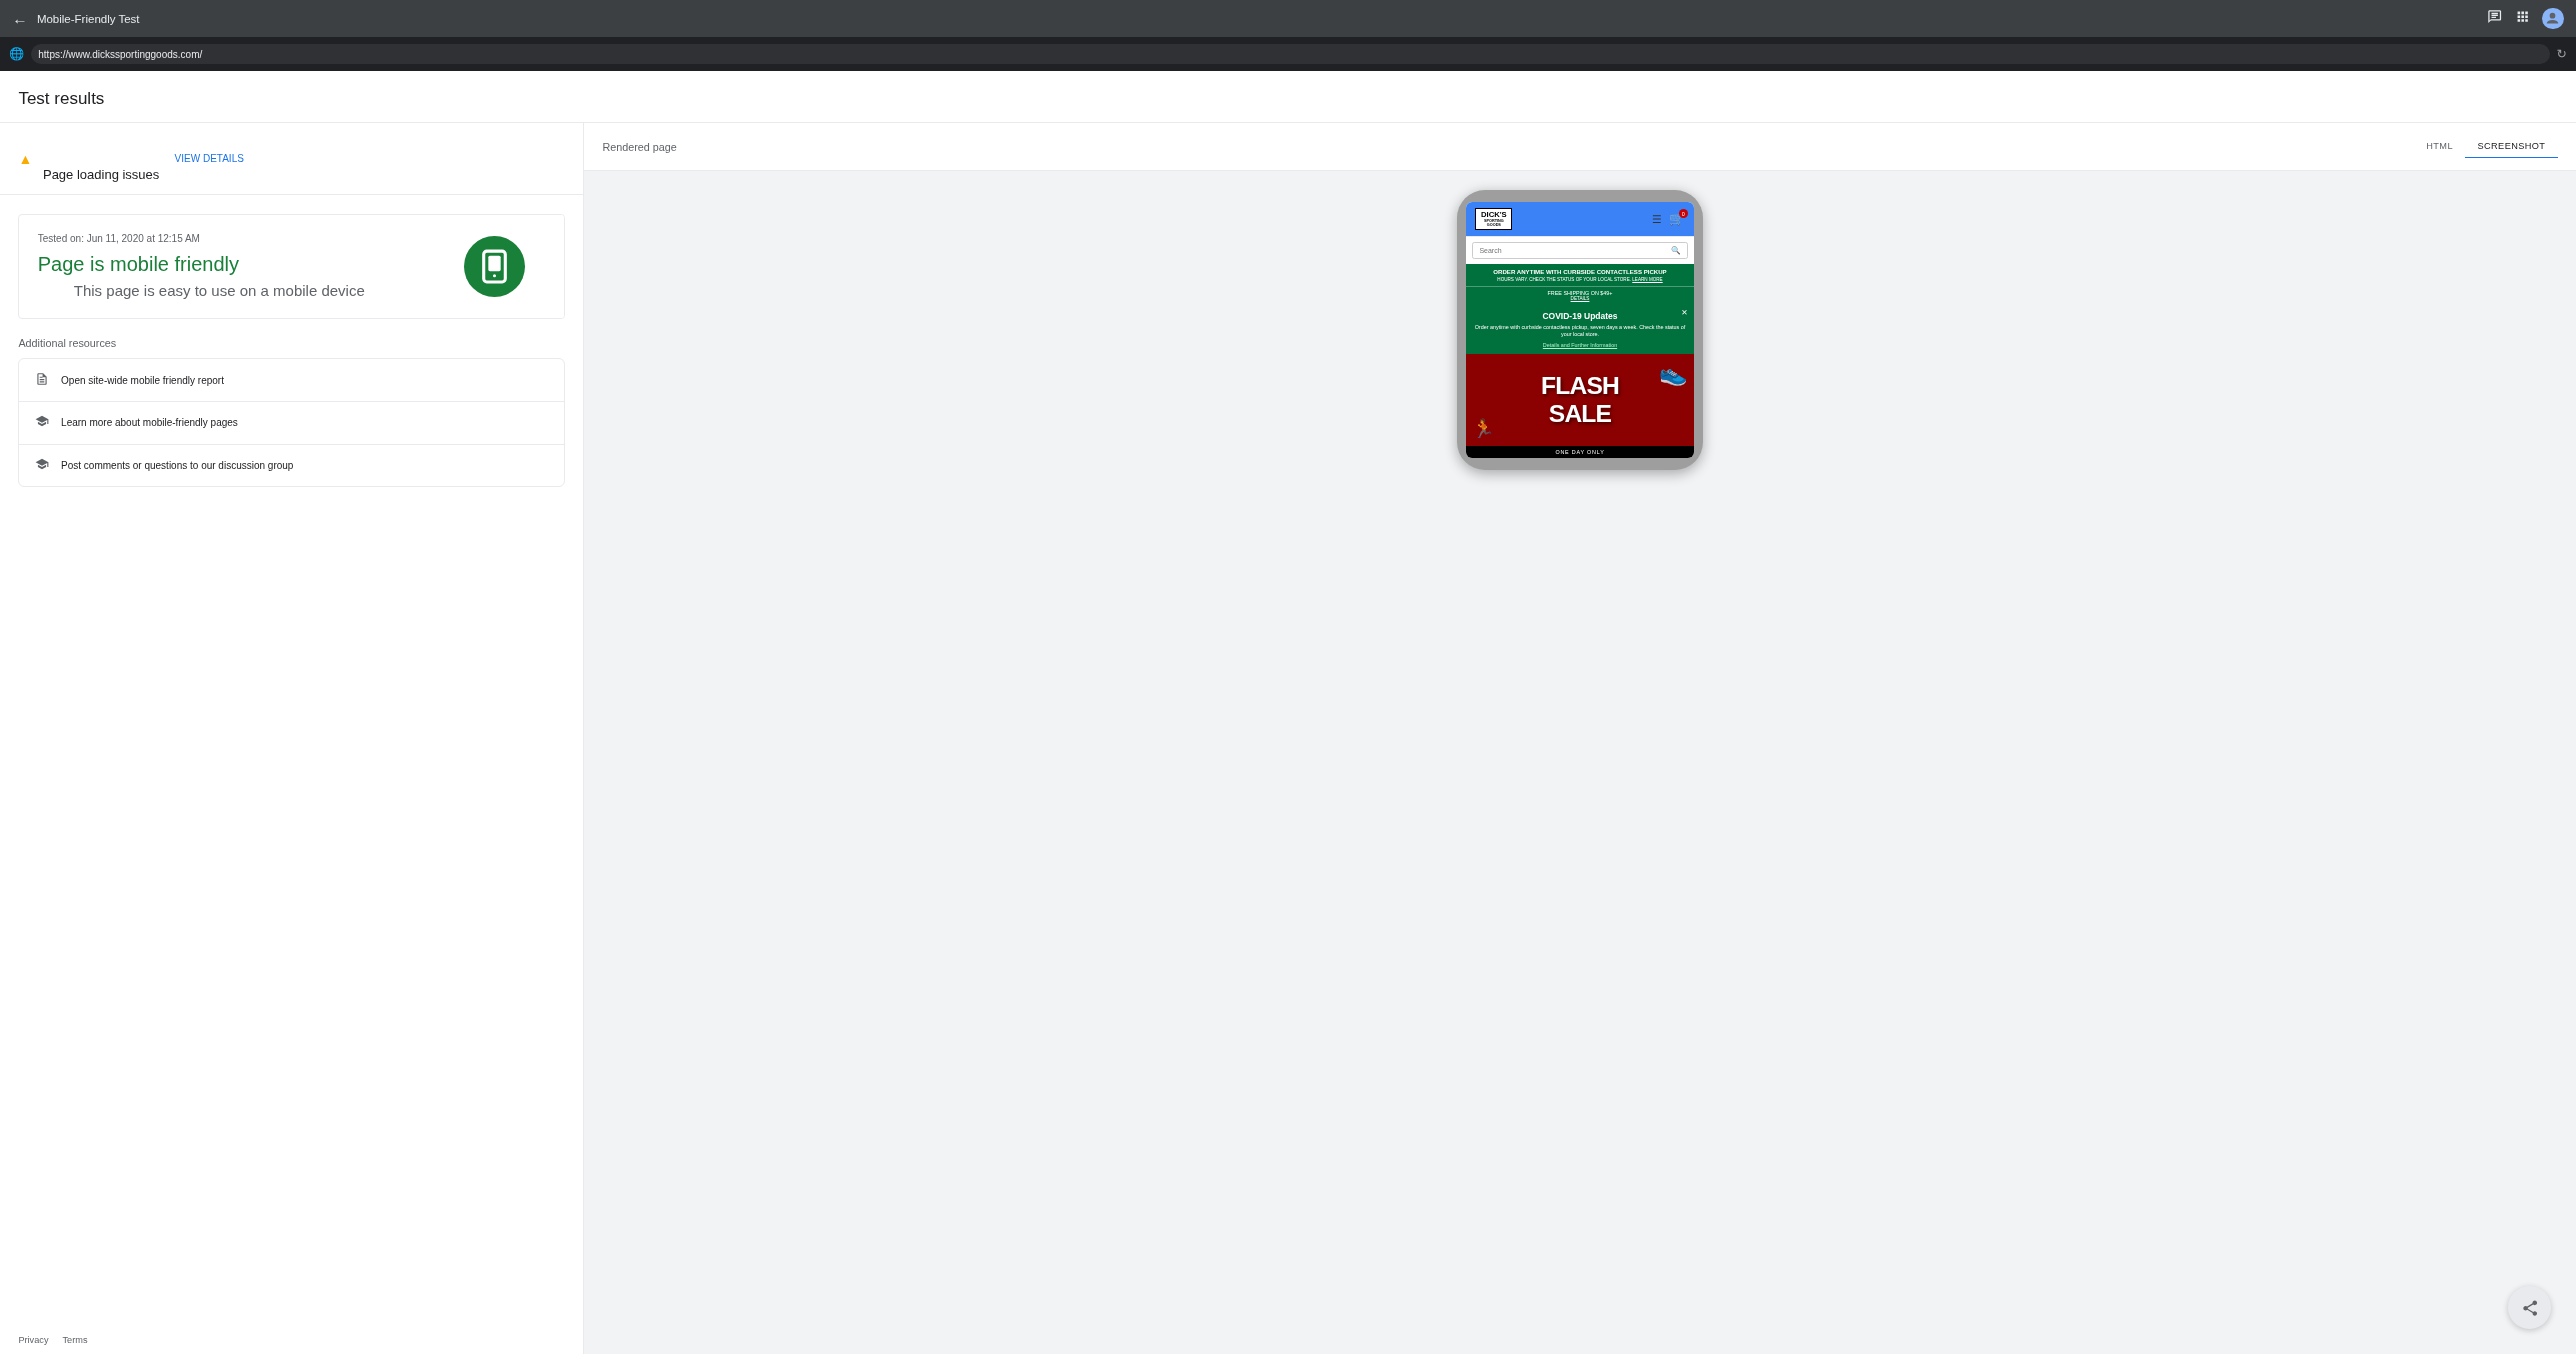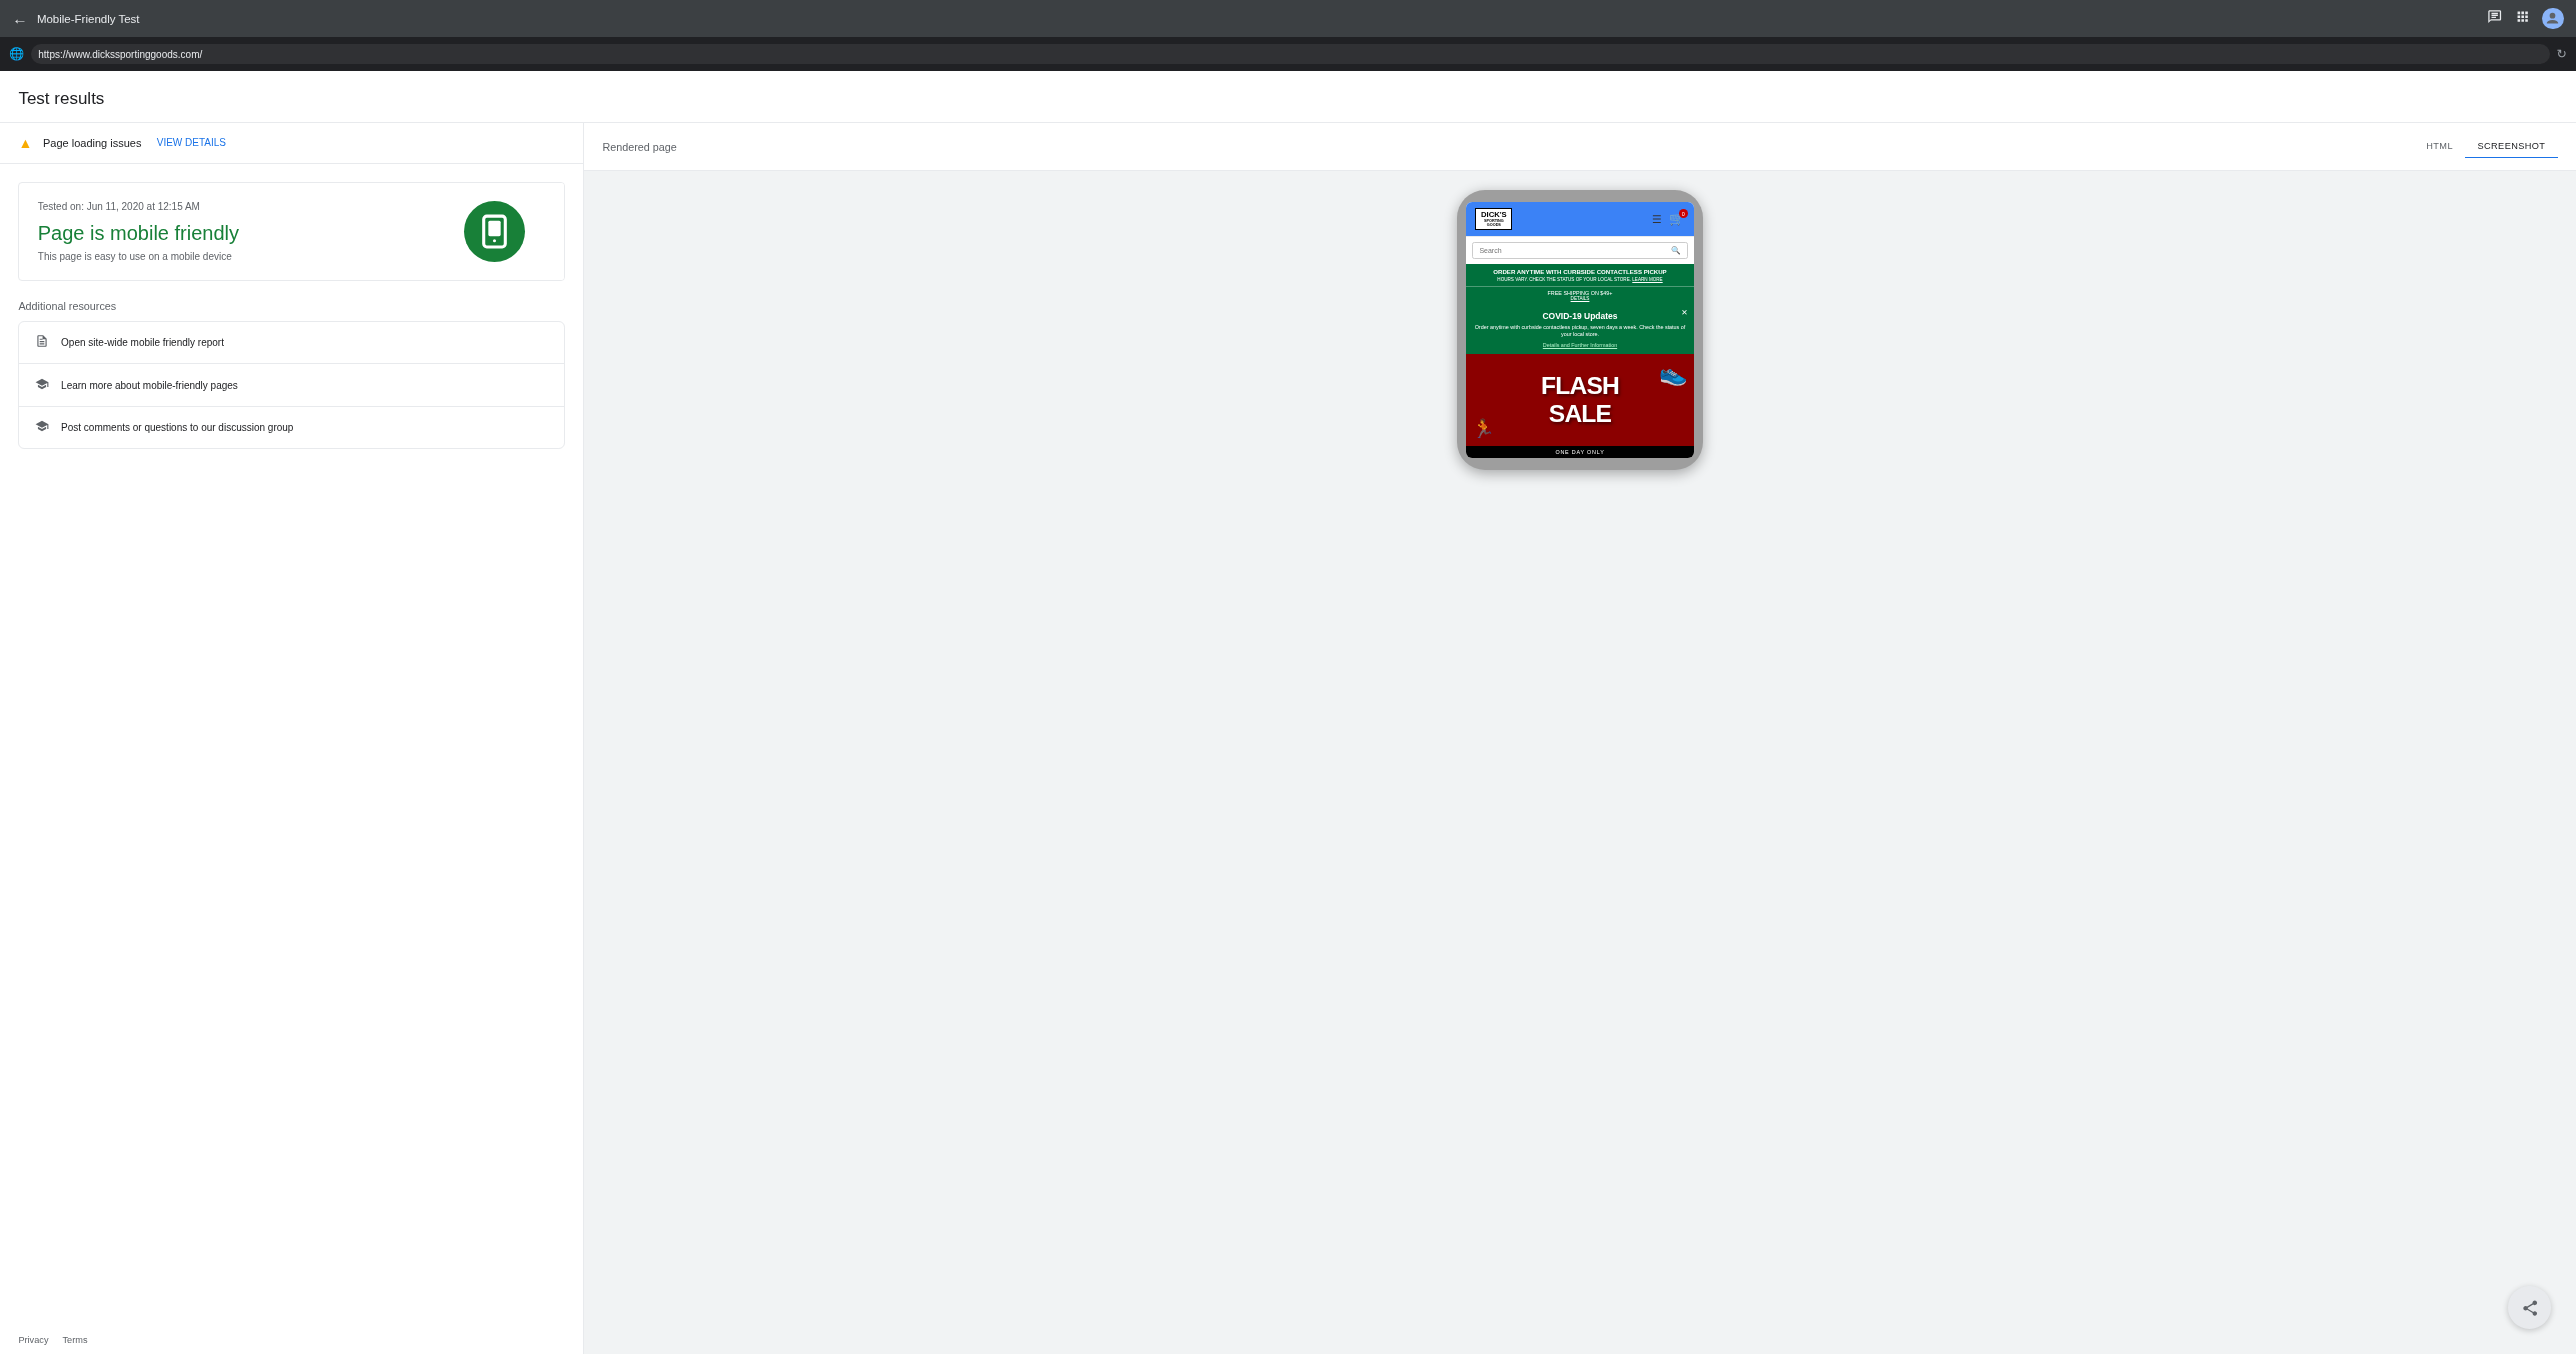--- a/index.html
+++ b/index.html
@@ -125,22 +125,23 @@
       width: 15.4px;
       height: 15.4px;
       position: relative;
     }
     .alert-triangle::before {
       content: '▲';
       color: #f9ab00;
       font-size: 14px;
     }
     .alert-text {
-      font-size: 11px;
+      font-size: 13px;
       color: #202124;
+      margin-top: 32px;
     }
     .alert-link {
       font-size: 10px;
       color: #1a73e8;
       cursor: pointer;
       margin-left: 6.1px;
       text-decoration: none;
       font-weight: 500;
     }
 
@@ -162,21 +163,22 @@
       margin-bottom: 9.2px;
     }
     .result-status {
       color: #188038;
       font-size: 20px;
       font-weight: 400;
       margin-bottom: 6.1px;
     }
     .result-desc {
       color: #5f6368;
-      font-size: 10px;
+      font-size: 15px;
+      margin-left: 36px;
     }
     .result-icon-area {
       width: 138px;
       display: flex;
       align-items: center;
       justify-content: center;
       background: #fff;
     }
     .mobile-friendly-icon {
       width: 61px;

